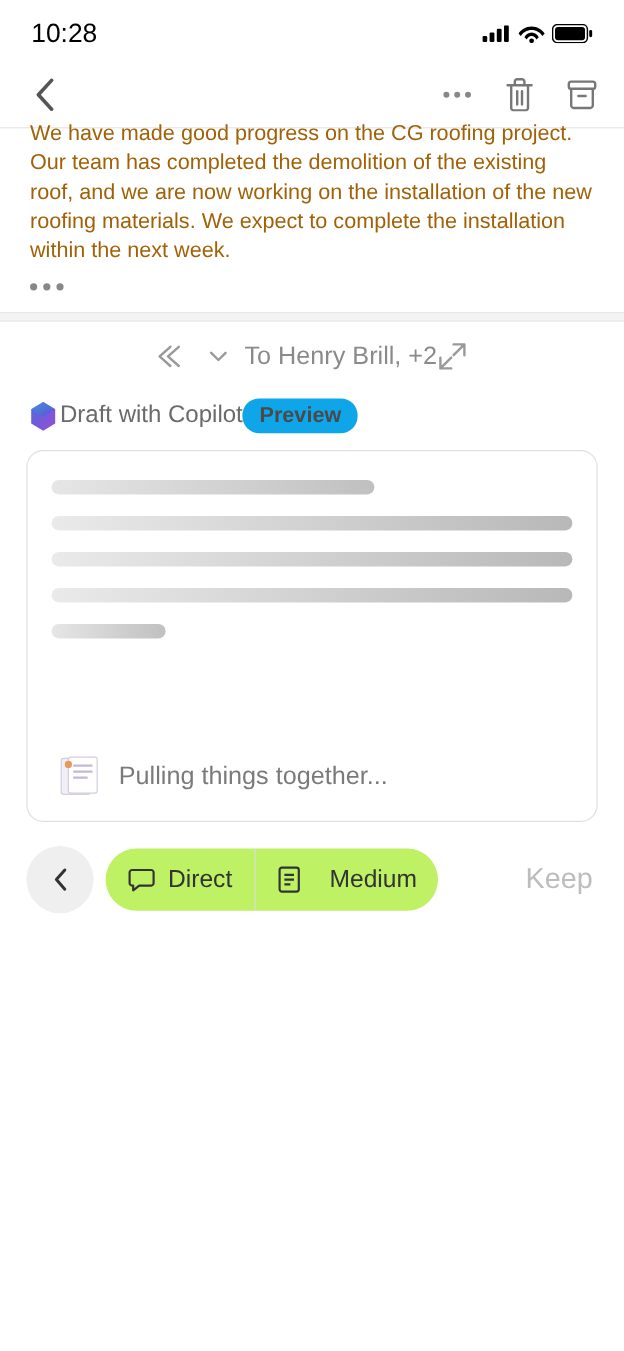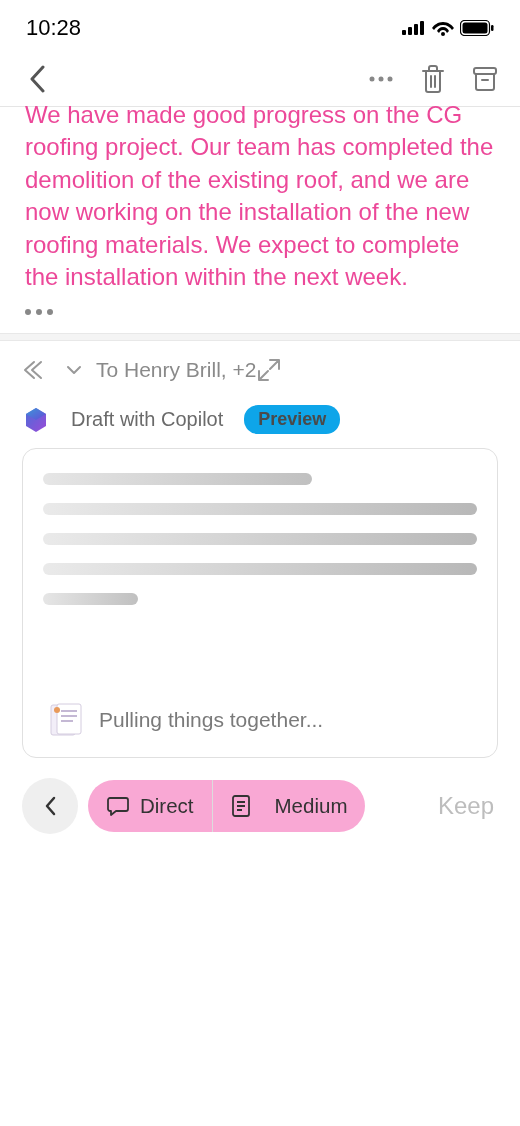--- a/index.html
+++ b/index.html
@@ -45,23 +45,23 @@
       align-items: center;
       justify-content: center;
     }
     .nav-actions {
       display: flex;
       align-items: center;
       gap: 26px;
     }
     .email-body {
       padding: 0 25px;
-      font-size: 24px;
+      font-size: 18px;
       line-height: 1.35;
-      color: #ec4899;
+      color: #a16207;
       margin-top: -8px;
     }
     .email-body p {
       margin-bottom: 28px;
     }
     .email-body p:last-child {
       margin-bottom: 0;
     }
     .meatballs {
       padding: 16px 25px 18px;
@@ -77,40 +77,40 @@
       border-radius: 50%;
     }
     .separator {
       height: 8px;
       background: #f4f4f4;
       border-top: 1px solid #e8e8e8;
       border-bottom: 1px solid #e8e8e8;
     }
     .reply-header {
       display: flex;
-      justify-content: flex-start;
+      justify-content: center;
       align-items: center;
       padding: 16px 22px;
     }
     .reply-left {
       display: flex;
       align-items: center;
       gap: 14px;
     }
     .reply-to {
       font-size: 21px;
       color: #8a8a8a;
     }
     .copilot-section {
       padding: 0 22px 14px;
     }
     .copilot-header {
       display: flex;
       align-items: center;
-      gap: 21px;
+      gap: 0;
       padding: 6px 0 14px;
     }
     .copilot-icon {
       width: 28px;
       height: 28px;
     }
     .copilot-label {
       font-size: 20px;
       color: #6a6a6a;
     }
@@ -170,21 +170,21 @@
       height: 56px;
       border-radius: 50%;
       background: #efefef;
       display: flex;
       align-items: center;
       justify-content: center;
       flex-shrink: 0;
     }
     .pill-group {
       display: flex;
-      background: #f9a8d4;
+      background: #bef264;
       border-radius: 28px;
       overflow: hidden;
       justify-content: flex-end;
     }
     .pill-btn {
       display: flex;
       align-items: center;
       gap: 10px;
       padding: 14px 18px;
       font-size: 20.5px;

